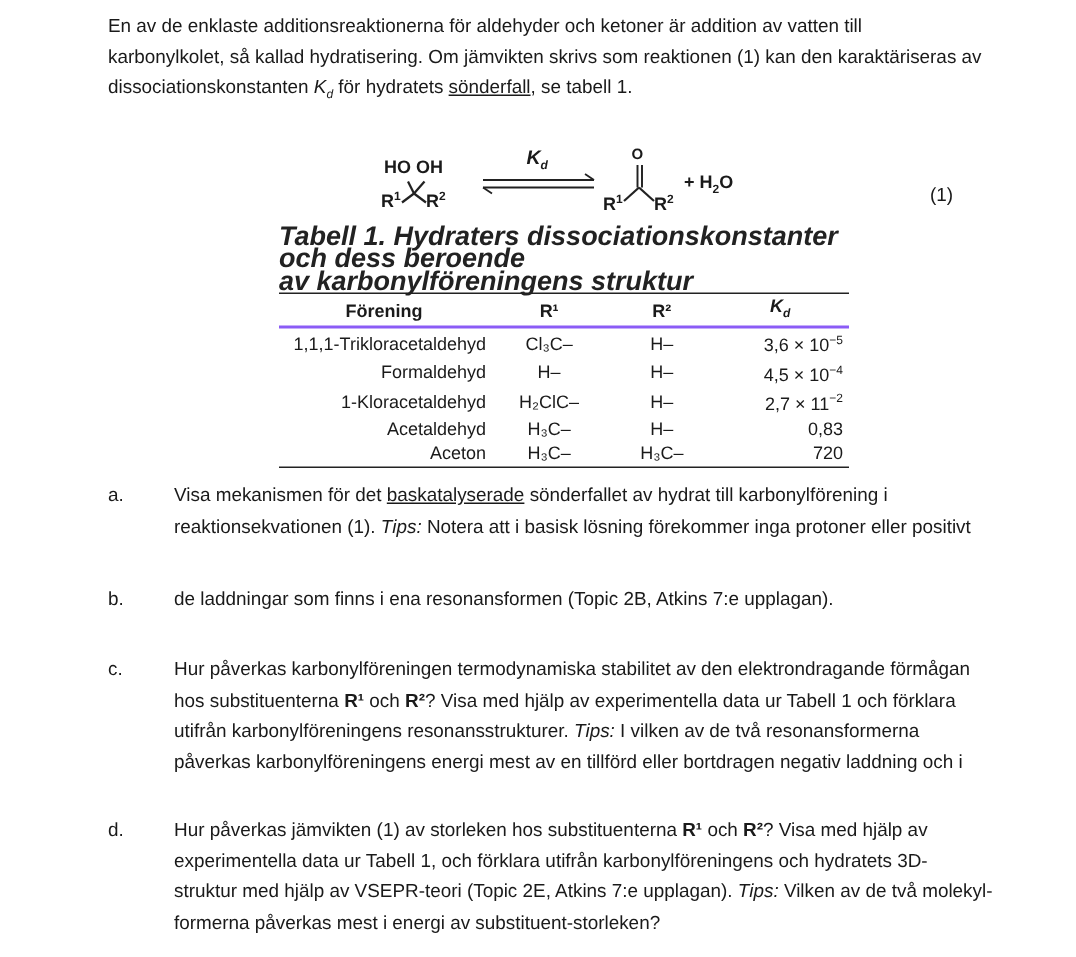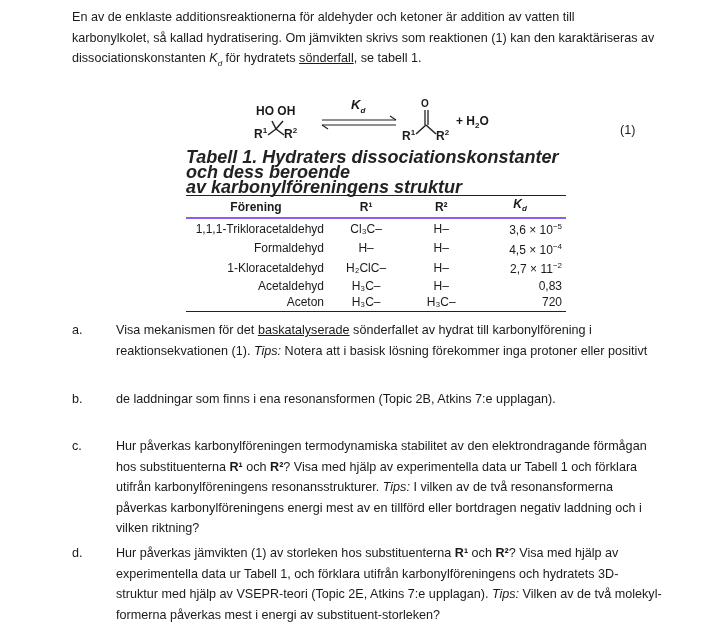--- a/index.html
+++ b/index.html
@@ -139,21 +139,20 @@
   </div>
 </div>
 
 <div class="question" style="top:436px;">
   <div class="qletter">c.</div>
   <div class="qtext">
     <p>Hur påverkas karbonylföreningen termodynamiska stabilitet av den elektrondragande förmågan</p>
     <p><span>hos substituenterna </span><b>R¹</b><span> och </span><b>R²</b><span>? Visa med hjälp av experimentella data ur Tabell 1 och förklara</span></p>
     <p><span>utifrån karbonylföreningens resonansstrukturer. </span><i>Tips:</i><span> I vilken av de två resonansformerna</span></p>
     <p>påverkas karbonylföreningens energi mest av en tillförd eller bortdragen negativ laddning och i</p>
-    <p>vilken riktning?</p>
   </div>
 </div>
 
 <div class="question" style="top:543px;">
   <div class="qletter">d.</div>
   <div class="qtext">
     <p><span>Hur påverkas jämvikten (1) av storleken hos substituenterna </span><b>R¹</b><span> och </span><b>R²</b><span>? Visa med hjälp av</span></p>
     <p>experimentella data ur Tabell 1, och förklara utifrån karbonylföreningens och hydratets 3D-</p>
     <p><span>struktur med hjälp av VSEPR-teori (Topic 2E, Atkins 7:e upplagan). </span><i>Tips:</i><span> Vilken av de två molekyl-</span></p>
     <p>formerna påverkas mest i energi av substituent-storleken?</p>

